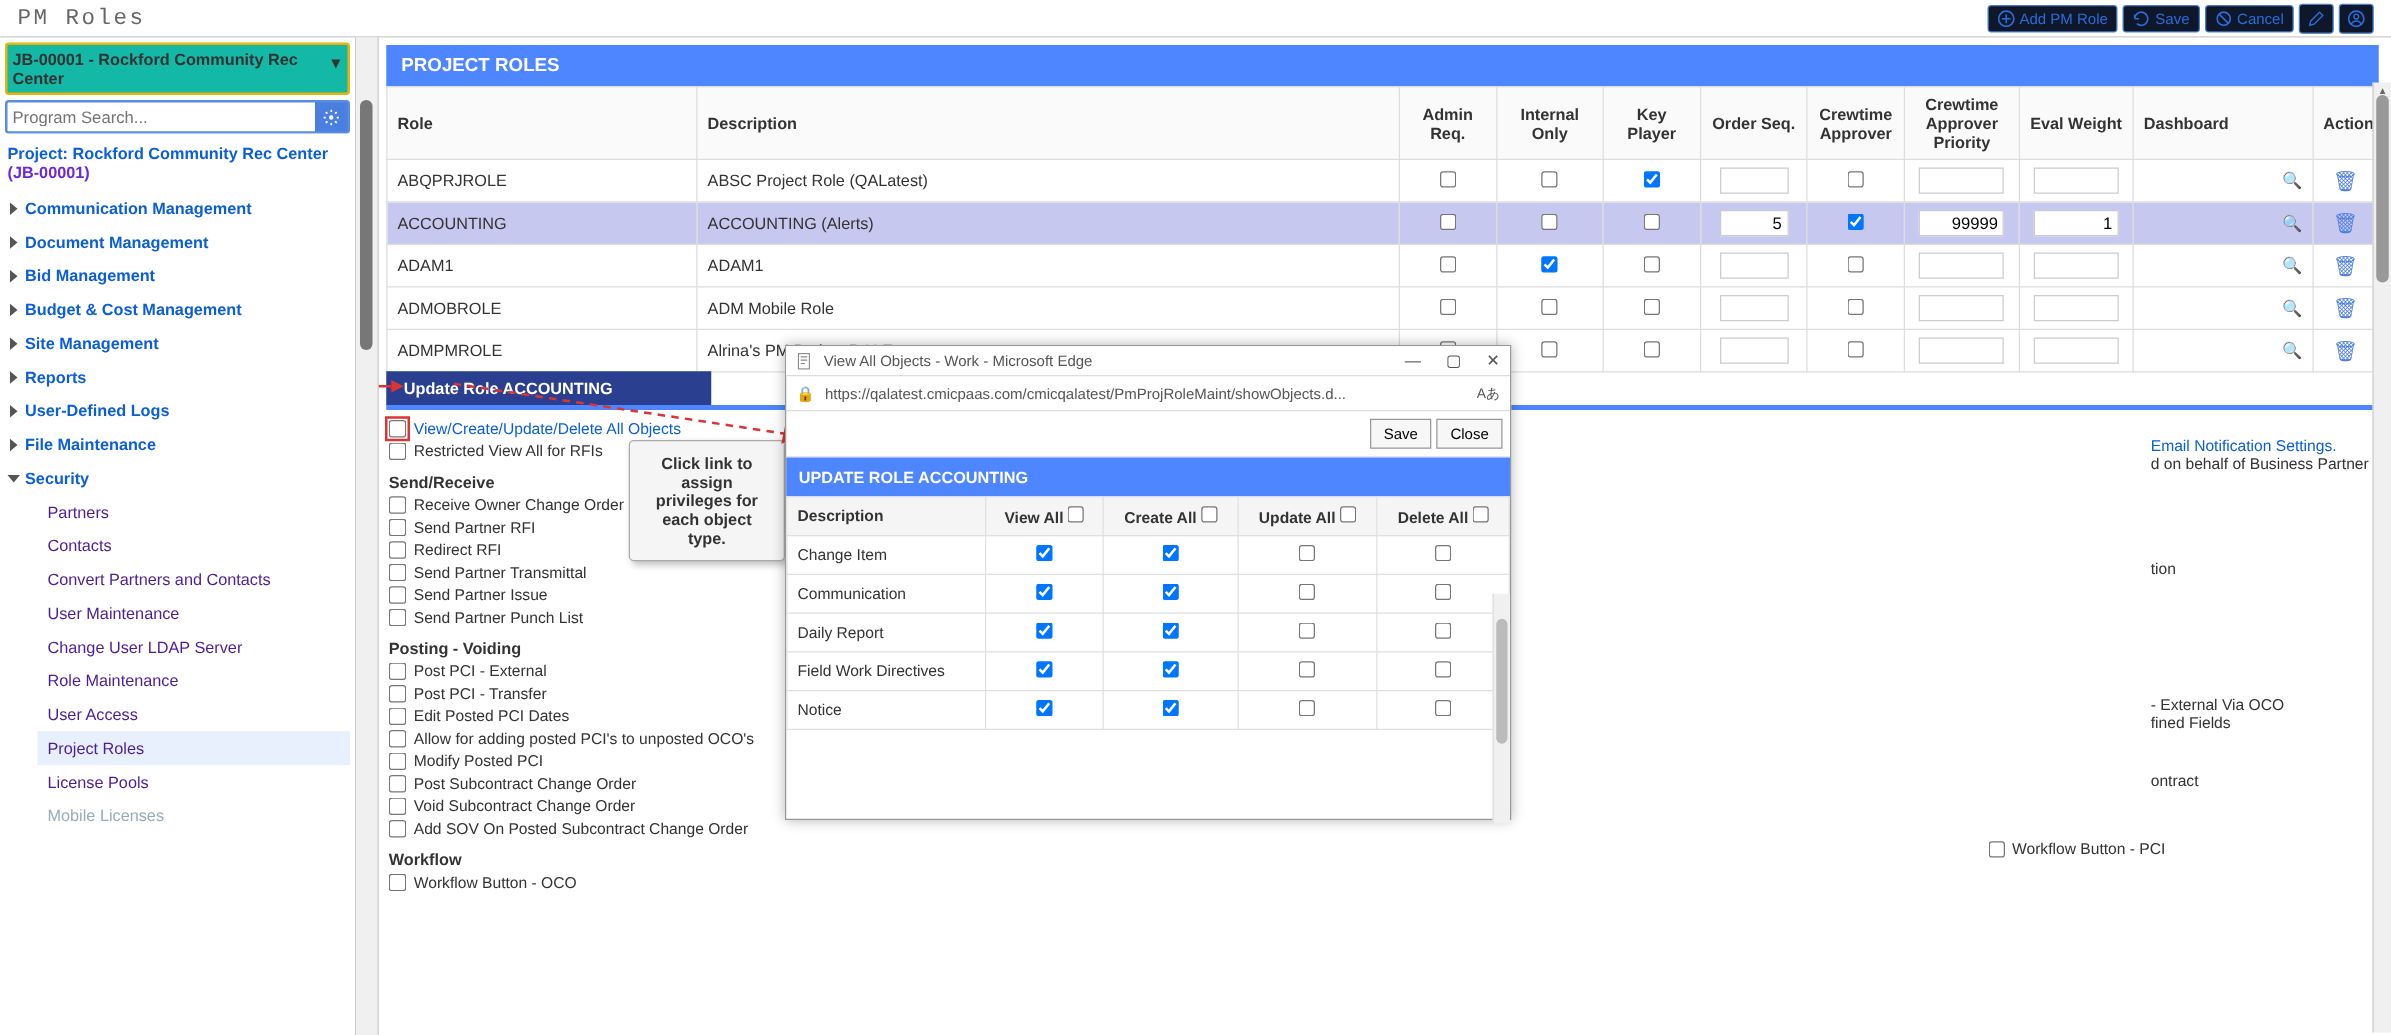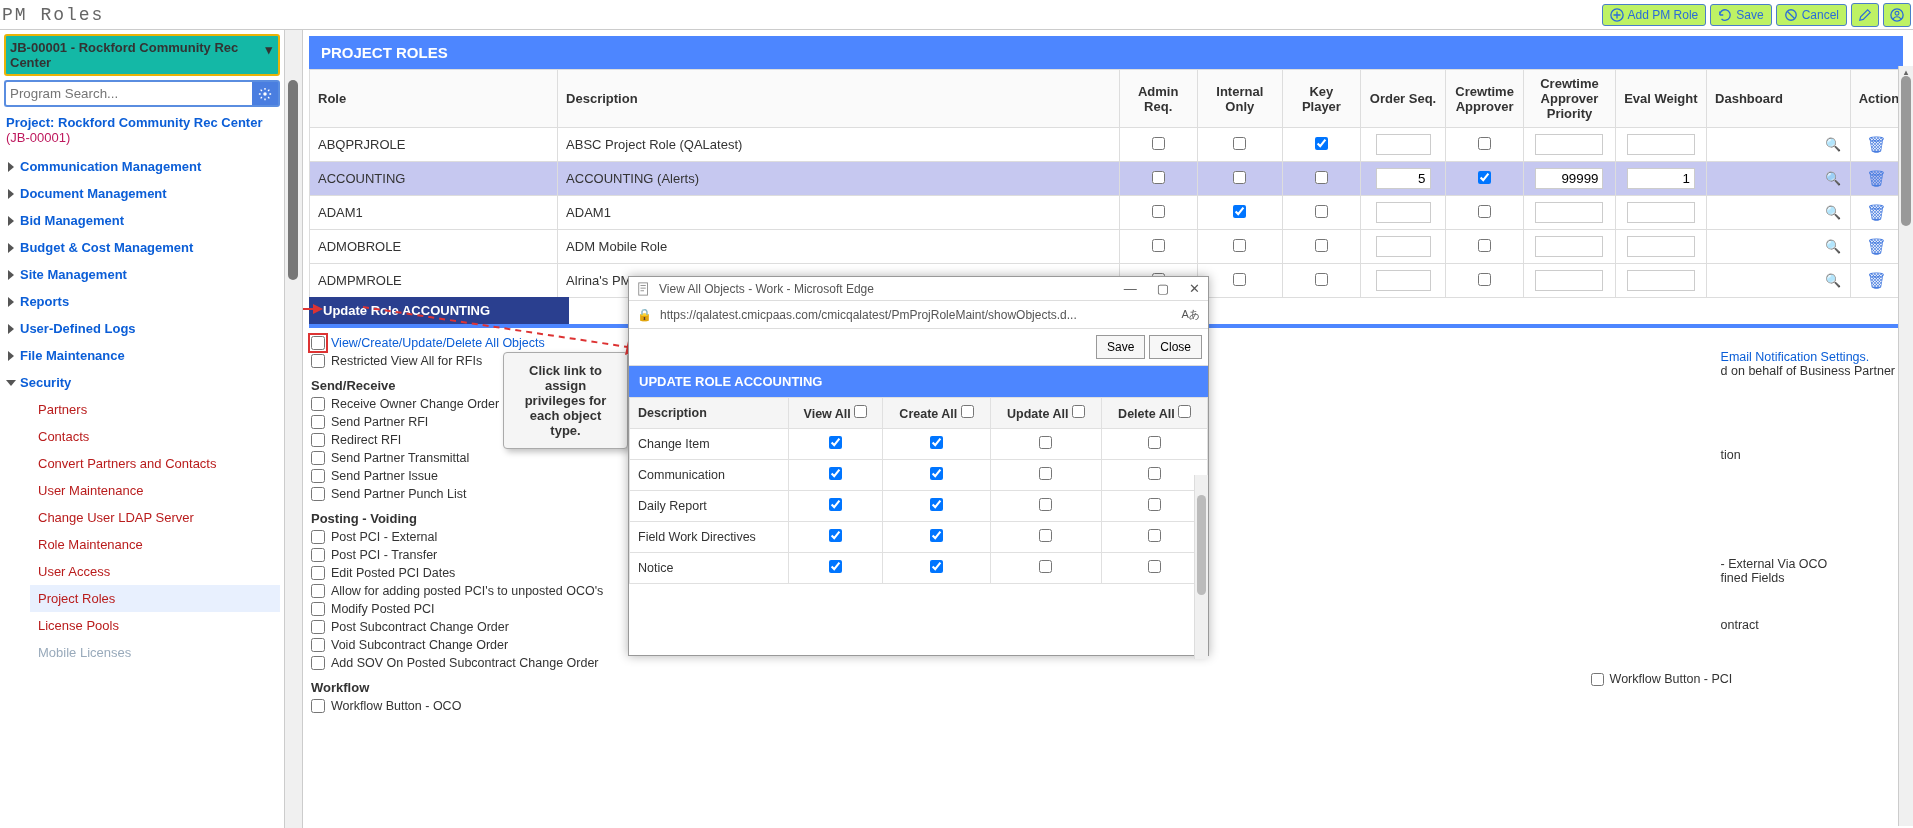--- a/index.html
+++ b/index.html
@@ -1,43 +1,43 @@
 <!DOCTYPE html>
 <html><head>
 <meta charset="utf-8">
 <style>
 * { box-sizing: border-box; margin: 0; padding: 0; font-family: Arial, Helvetica, sans-serif; }
 html, body { width: 1913px; height: 828px; overflow: hidden; background: #fff; font-size: 13px; color: #333; }
 
 
-.topbar { display:flex; align-items:center; justify-content:space-between; height:30px; border-bottom:1px solid #ccc; padding:0 2px; }
+.topbar { display:flex; align-items:center; justify-content:space-between; height:30px; border-bottom:1px solid #ccc; padding:0 14px; }
 .topbar .title { font-family: "Courier New", monospace; letter-spacing:2px; font-size:18px; color:#666; }
 .topbtns { display:flex; gap:4px; align-items:center; }
-.topbtn { border:1px solid #4a7ec9; color:#2a6cd9; background:#bef264; padding:3px 7px; border-radius:3px; font-size:12px; cursor:pointer; display:flex; align-items:center; gap:4px; }
+.topbtn { border:1px solid #4a7ec9; color:#2a6cd9; background:#0f172a; padding:3px 7px; border-radius:3px; font-size:12px; cursor:pointer; display:flex; align-items:center; gap:4px; }
 .topbtn.icononly { width:28px; height:24px; justify-content:center; padding:0; }
 .icon { width:14px; height:14px; display:inline-block; }
 
 
 .layout { display:grid; grid-template-columns: 285px 18px 1fr; height:798px; }
 
 
 .sidebar { border-right:1px solid #ccc; overflow:hidden; padding:4px; }
 .projsel { width:100%; border:2px solid #eab308; border-radius:3px; padding:4px; color:#333; background:#14b8a6; position:relative;font-weight:bold; }
 .projsel .caret { position:absolute; right:6px; top:6px; }
 .progsearch { display:flex; margin-top:4px; }
 .progsearch input { flex:1; border:2px solid #5a8de0; border-right:none; border-radius:3px 0 0 3px; padding:4px; }
 .progsearch .gear { width:28px; border:2px solid #5a8de0; border-left:none; border-radius:0 3px 3px 0; background:#4a7ee0; color:#fff; display:flex; align-items:center; justify-content:center; }
 .projlabel { margin:8px 2px; color:#0b5ed7; font-weight:bold; font-size:13px; }
-.projlabel .pid { font-weight:normal; color:#be185d; }
+.projlabel .pid { font-weight:bold; color:#6d28d9; }
 .navtree { margin-top:4px; }
 .navitem { color:#0b5ed7; padding:6px 4px; cursor:pointer; display:flex; align-items:center; gap:6px; font-size:13px; font-weight:bold; }
 .navitem .tri { width:0; height:0; border-top:5px solid transparent; border-bottom:5px solid transparent; border-left:6px solid #555; }
 .navitem.open .tri { transform: rotate(90deg); }
 .subnav { margin-left:26px; }
-.subnav div { padding:6px 8px; color:#b91c1c; cursor:pointer; font-size:13px; }
+.subnav div { padding:6px 8px; color:#4c1d95; cursor:pointer; font-size:13px; }
 .subnav div.active { background:#e8f0fe; }
 .subnav div.muted { color:#9ab; }
 
 
 .gutter { background:#f0f0f0; border-right:1px solid #ccc; position:relative; }
 .gutter .thumb { position:absolute; top:50px; left:3px; width:10px; height:200px; background:#777; border-radius:5px; }
 
 
 .main { position:relative; padding:6px 10px 0 6px; overflow:hidden; }
 .panelhdr { background:#4d86ff; color:#fff; font-weight:bold; padding:8px 12px; font-size:15px; }

